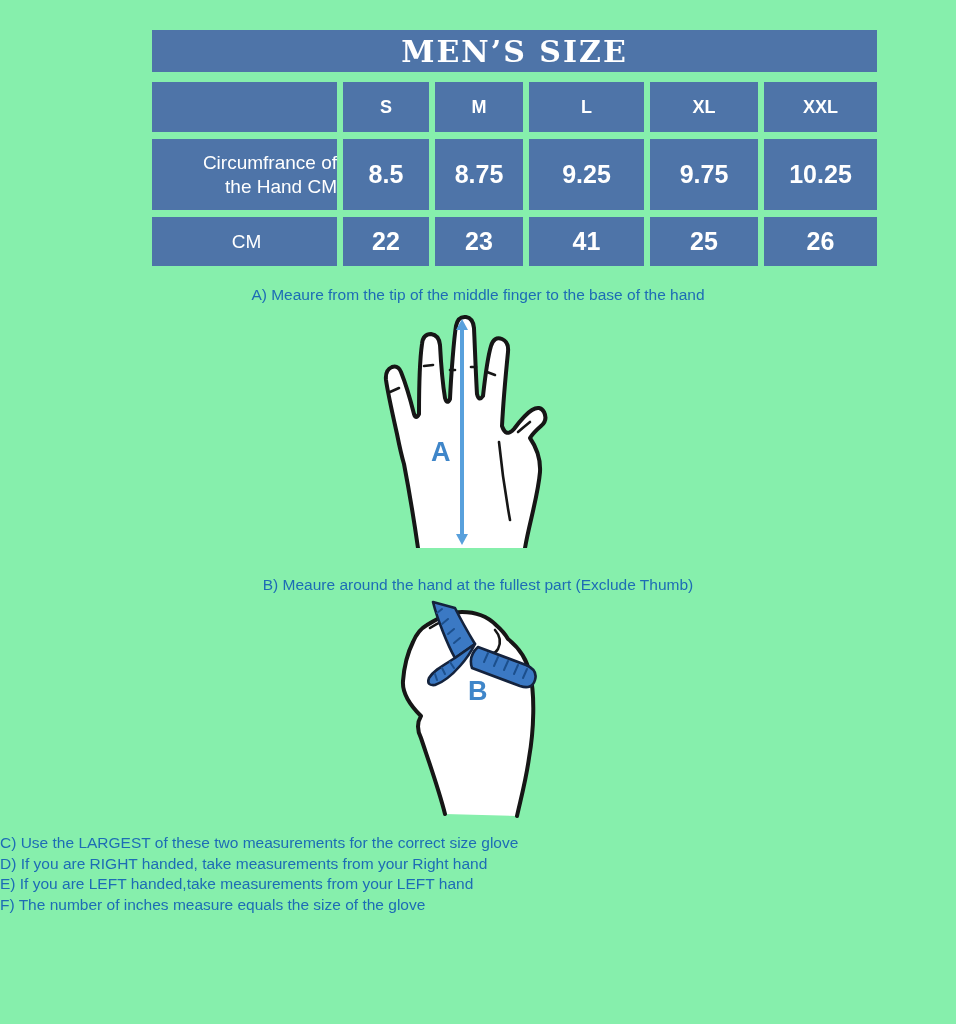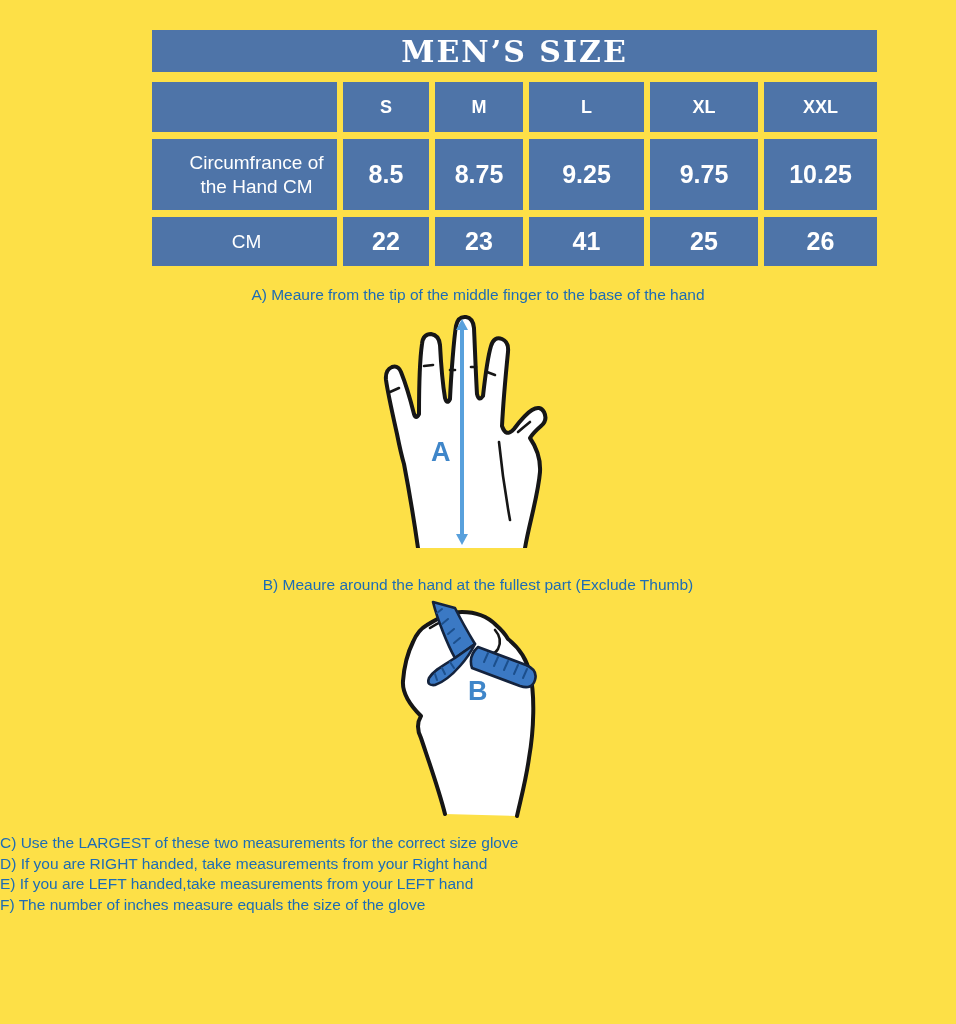--- a/index.html
+++ b/index.html
@@ -1,19 +1,19 @@
 <!DOCTYPE html>
 <html style="--table-blue: #4e74a8; --text-blue: #1d6cb5; --arrow-blue: #58a0dc; --tape-blue: #3b79c4; --label-blue: #3f86c9;"><head>
 <meta charset="utf-8">
 <style>
   html,body{margin:0;padding:0;background:#ffffff;}
   .sheet{
     position:relative;
     width:956px;height:1024px;
-    background:#fde047;
+    background:#86efac;
     overflow:hidden;
     font-family:"Liberation Sans", sans-serif;
   }
   
   .table-wrap{position:absolute;left:152px;top:30px;width:725px;}
   .title-bar{
     height:42px;background:var(--table-blue);color:#ffffff;
     display:flex;align-items:center;justify-content:center;
     font-family:"DejaVu Serif", serif;font-weight:700;
     font-size:30px;letter-spacing:2px;
@@ -26,21 +26,21 @@
     column-gap:6px;row-gap:7px;
   }
   .cell{
     background:var(--table-blue);color:#ffffff;
     display:flex;align-items:center;justify-content:center;
     text-align:center;
   }
   .cell.size-h{font-weight:700;font-size:18px;}
   .cell.val{font-weight:700;font-size:25px;}
   .cell.rowlabel{
-    font-size:19px;justify-content:flex-start;text-align:center;
+    font-size:19px;justify-content:flex-start;text-align:right;
     padding-left:24px;line-height:1.25;
   }
   .cell.rowlabel.center{justify-content:center;text-align:center;padding-left:4px;}
   
   .note{
     position:absolute;left:0;width:100%;text-align:center;
     color:var(--text-blue);font-size:15.5px;line-height:20px;
   }
   #noteA{top:285px;}
   #noteB{top:575px;}

